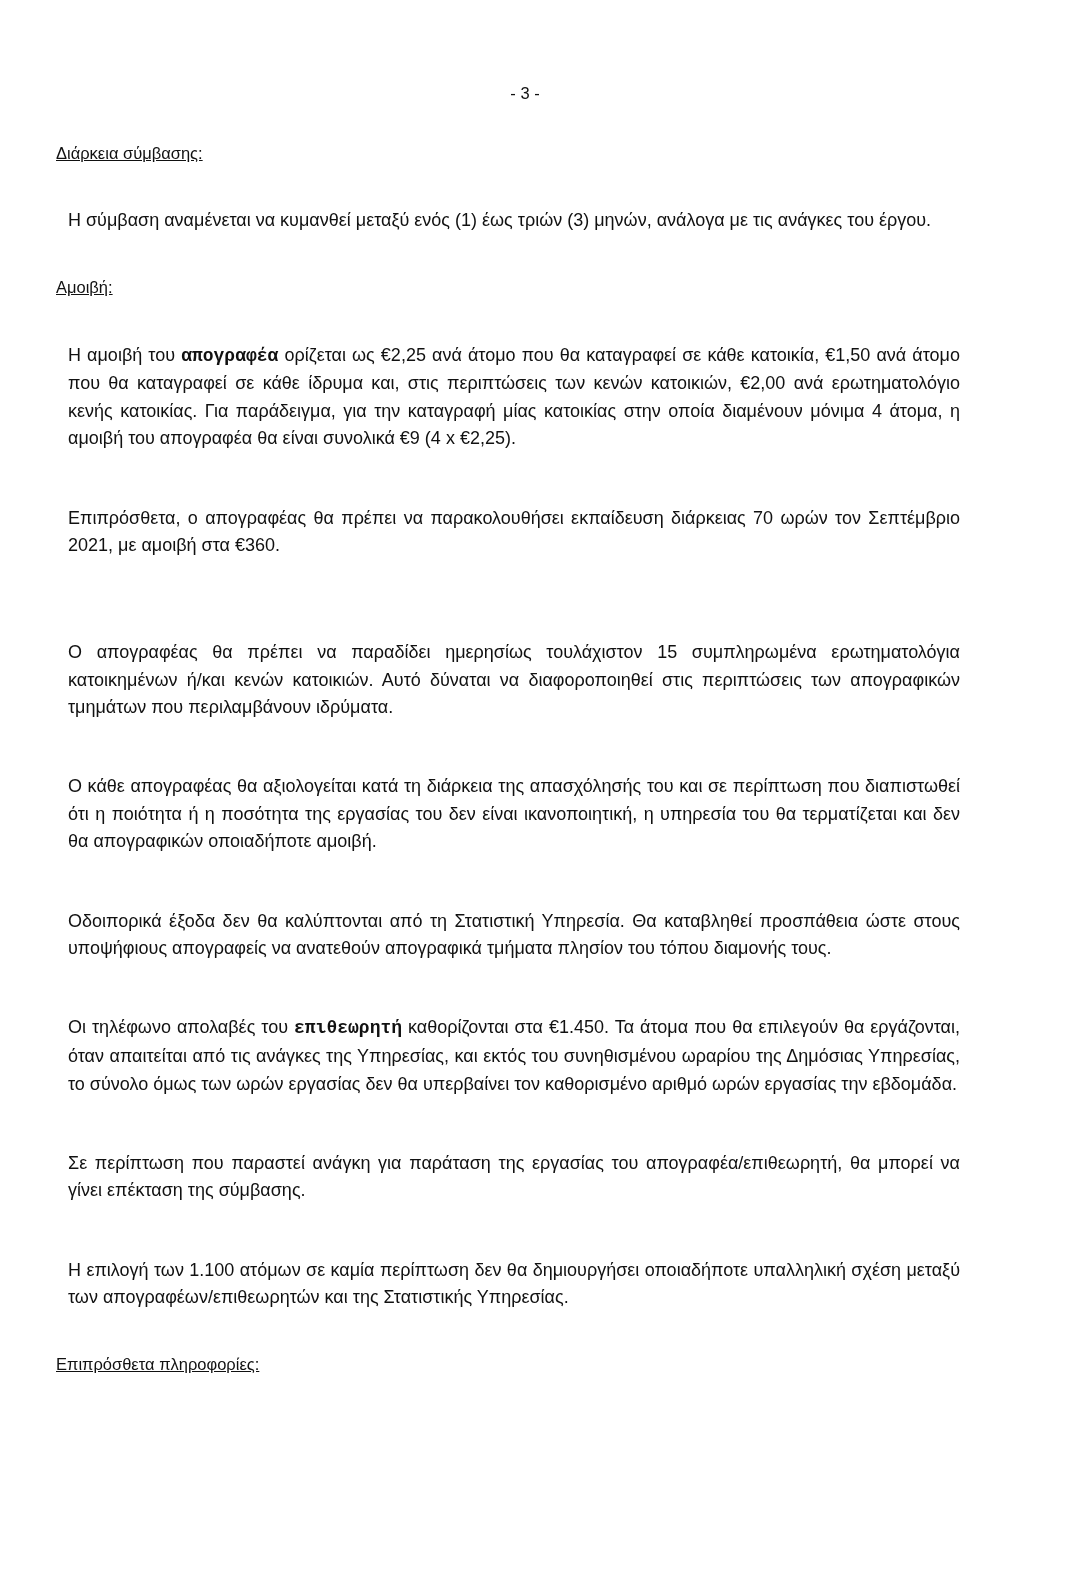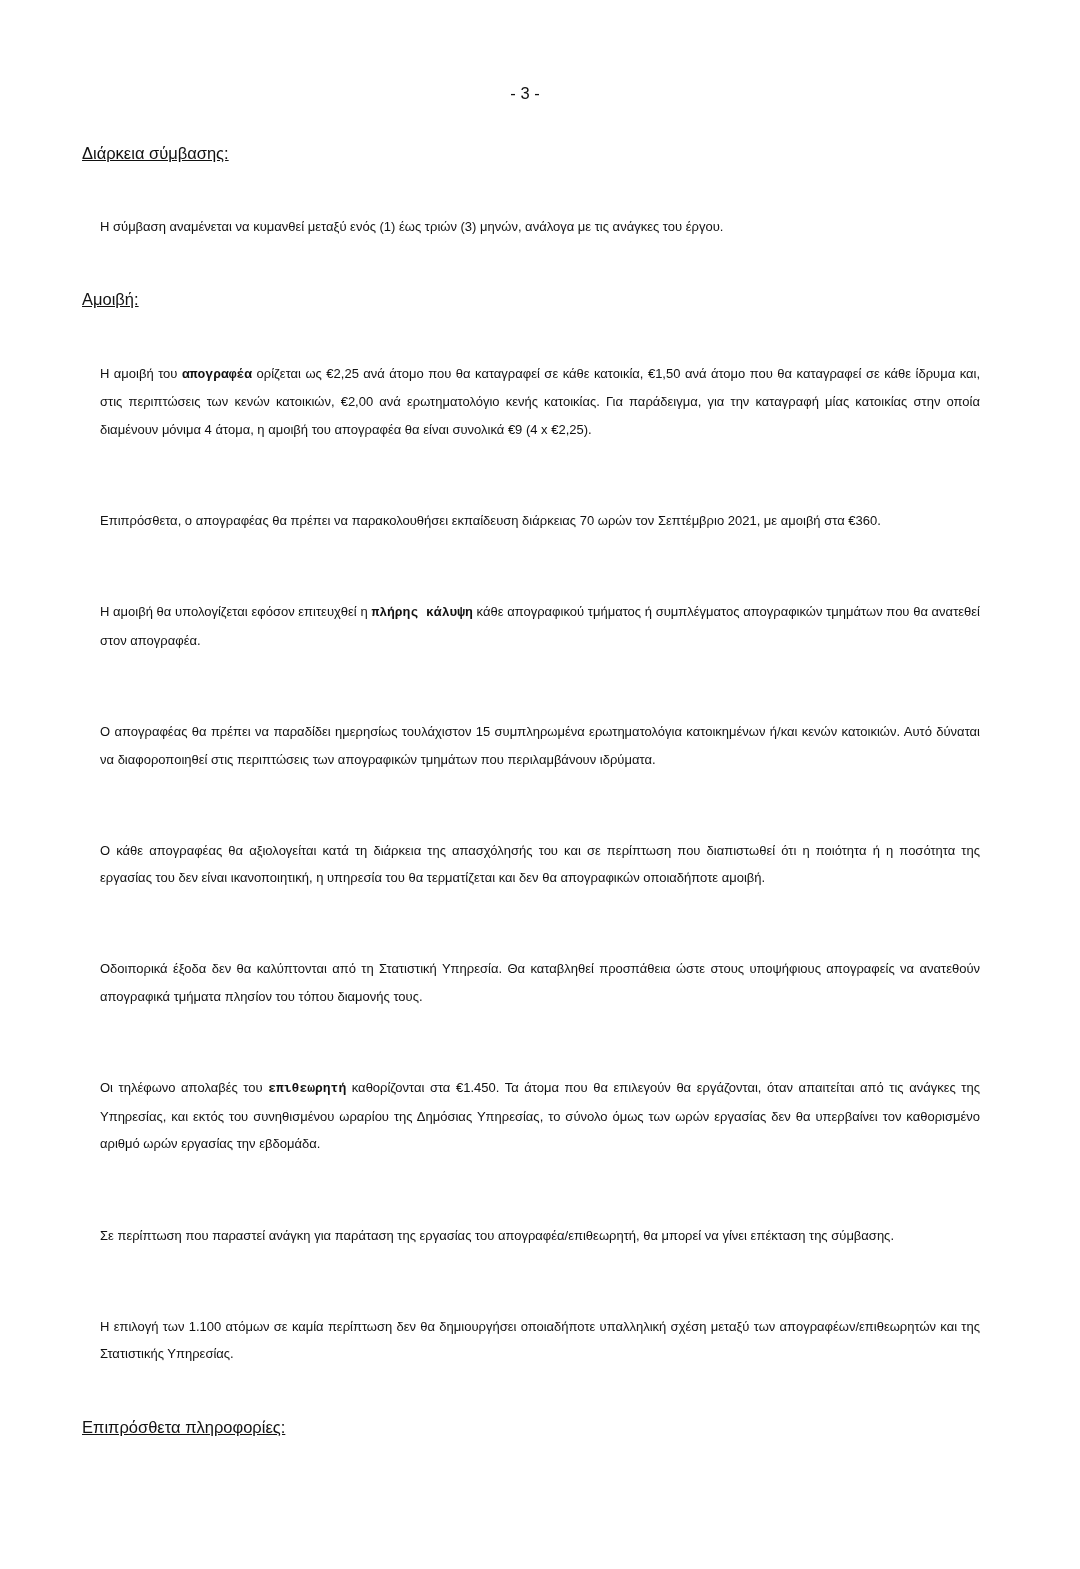--- a/index.html
+++ b/index.html
@@ -1,43 +1,42 @@
 <!DOCTYPE html>
 <html><head>
 <meta charset="utf-8">
 <style>
   html, body { margin: 0; padding: 0; background: #ffffff; }
   body { width: 1080px; height: 1569px; position: relative; overflow: hidden;
          font-family: "Liberation Sans", sans-serif; color: #111; }
   .page-num { position: absolute; top: 84px; left: 0; width: 1050px; text-align: center;
               font-size: 16.5px; }
-  .content { position: absolute; left: 82px; top: 140px; width: 916px; }
+  .content { position: absolute; left: 56px; top: 140px; width: 916px; }
   .heading { font-size: 16.5px; text-decoration: underline; line-height: 27.6px; margin: 0; }
-  p { margin: 18px; font-size: 13px; line-height: 27.6px; text-align: justify; }
+  p { margin: 12px; font-size: 18px; line-height: 27.6px; text-align: justify; }
   .gap { height: 27.6px; }
   b { font-weight: bold; font-family: Liberation Mono, monospace; }
 </style>
 </head>
 <body>
 
 <div class="page-num">- 3 -</div>
 
 <div class="content">
   <div class="heading">Διάρκεια σύμβασης:</div>
   <div class="gap"></div>
   <p>Η σύμβαση αναμένεται να κυμανθεί μεταξύ ενός (1) έως τριών (3) μηνών, ανάλογα με τις ανάγκες του έργου.</p>
   <div class="gap"></div>
 
   <div class="heading">Αμοιβή:</div>
   <div class="gap"></div>
   <p><span>Η αμοιβή του </span><b>απογραφέα</b><span> ορίζεται ως €2,25 ανά άτομο που θα καταγραφεί σε κάθε κατοικία, €1,50 ανά άτομο που θα καταγραφεί σε κάθε ίδρυμα και, στις περιπτώσεις των κενών κατοικιών, €2,00 ανά ερωτηματολόγιο κενής κατοικίας. Για παράδειγμα, για την καταγραφή μίας κατοικίας στην οποία διαμένουν μόνιμα 4 άτομα, η αμοιβή του απογραφέα θα είναι συνολικά €9 (4 x €2,25).</span></p>
   <div class="gap"></div>
   <p>Επιπρόσθετα, ο απογραφέας θα πρέπει να παρακολουθήσει εκπαίδευση διάρκειας 70 ωρών τον Σεπτέμβριο 2021, με αμοιβή στα €360.</p>
   <div class="gap"></div>
-  <p><span>Η αμοιβή θα υπολογίζεται εφόσον επιτευχθεί η </span><b>πλήρης κάλυψη</b><span> κάθε απογραφικού τμήματος ή συμπλέγματος απογραφικών τμημάτων που θα ανατεθεί στον απογραφέα.</span></p>
   <div class="gap"></div>
   <p>Ο απογραφέας θα πρέπει να παραδίδει ημερησίως τουλάχιστον 15 συμπληρωμένα ερωτηματολόγια κατοικημένων ή/και κενών κατοικιών. Αυτό δύναται να διαφοροποιηθεί στις περιπτώσεις των απογραφικών τμημάτων που περιλαμβάνουν ιδρύματα.</p>
   <div class="gap"></div>
   <p>Ο κάθε απογραφέας θα αξιολογείται κατά τη διάρκεια της απασχόλησής του και σε περίπτωση που διαπιστωθεί ότι η ποιότητα ή η ποσότητα της εργασίας του δεν είναι ικανοποιητική, η υπηρεσία του θα τερματίζεται και δεν θα απογραφικών οποιαδήποτε αμοιβή.</p>
   <div class="gap"></div>
   <p>Οδοιπορικά έξοδα δεν θα καλύπτονται από τη Στατιστική Υπηρεσία. Θα καταβληθεί προσπάθεια ώστε στους υποψήφιους απογραφείς να ανατεθούν απογραφικά τμήματα πλησίον του τόπου διαμονής τους.</p>
   <div class="gap"></div>
   <p><span>Οι τηλέφωνο απολαβές του </span><b>επιθεωρητή</b><span> καθορίζονται στα €1.450. Τα άτομα που θα επιλεγούν θα εργάζονται, όταν απαιτείται από τις ανάγκες της Υπηρεσίας, και εκτός του συνηθισμένου ωραρίου της Δημόσιας Υπηρεσίας, το σύνολο όμως των ωρών εργασίας δεν θα υπερβαίνει τον καθορισμένο αριθμό ωρών εργασίας την εβδομάδα.</span></p>
   <div class="gap"></div>
   <p>Σε περίπτωση που παραστεί ανάγκη για παράταση της εργασίας του απογραφέα/επιθεωρητή, θα μπορεί να γίνει επέκταση της σύμβασης.</p>

